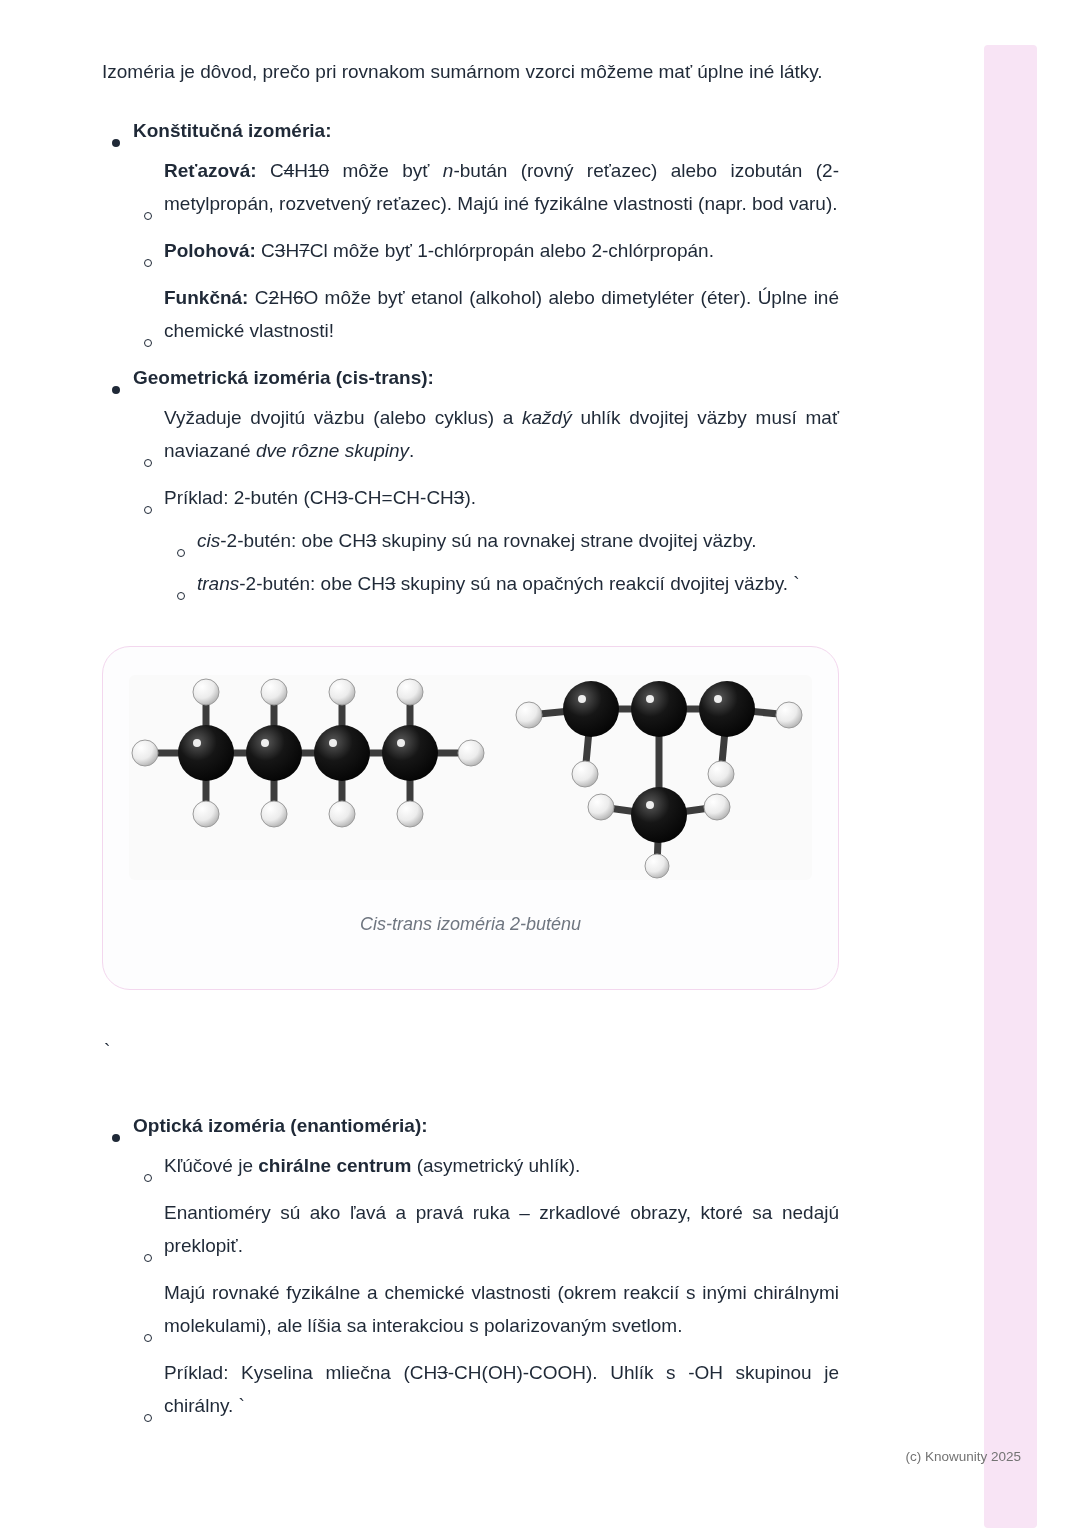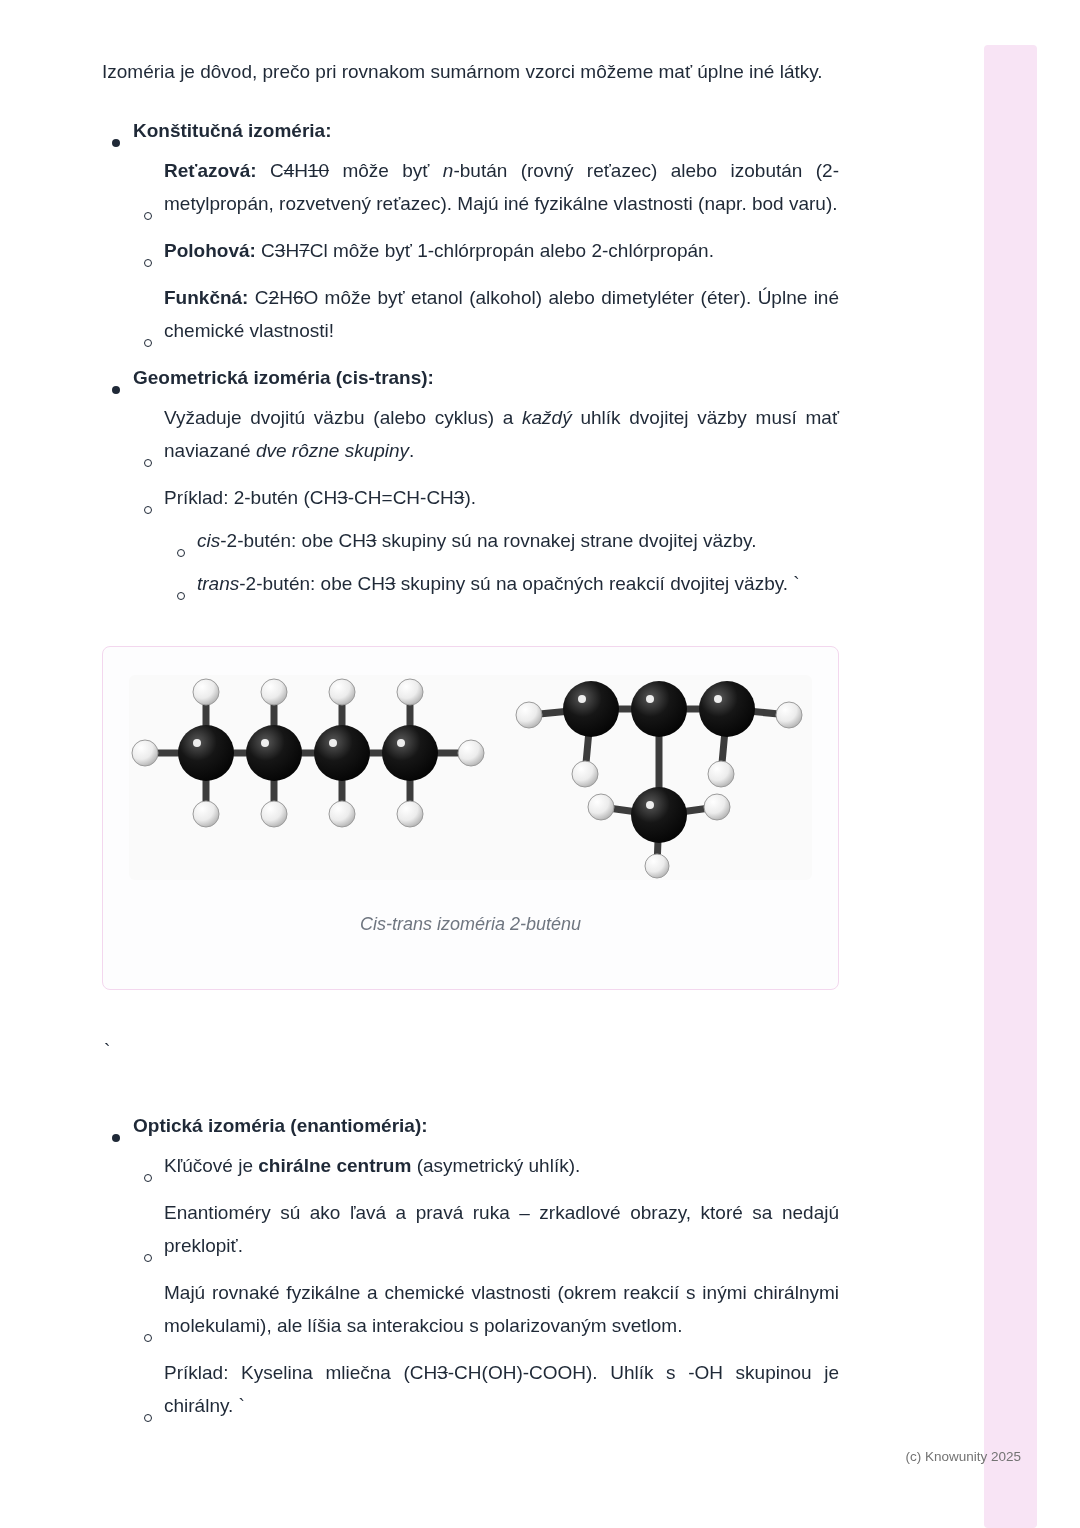--- a/index.html
+++ b/index.html
@@ -48,21 +48,21 @@
   .item{margin-bottom:14px;}
   .rb{font-weight:700;}
   .ri{font-style:italic;}
   .rs{text-decoration:line-through;}
   .figure-card{
     margin-top:46px;
     width:100%;
     box-sizing:border-box;
     border:1px solid #f3d7ee;
     background:#fdfdfe;
-    border-radius:8px;
+    border-radius:28px;
     padding:28px 26px 48px 26px;
   }
   .figure-img{
     background:#fafafa;
     border-radius:6px;
     display:flex;align-items:center;justify-content:center;
     padding:0;
   }
   .figure-caption{
     margin-top:28px;

